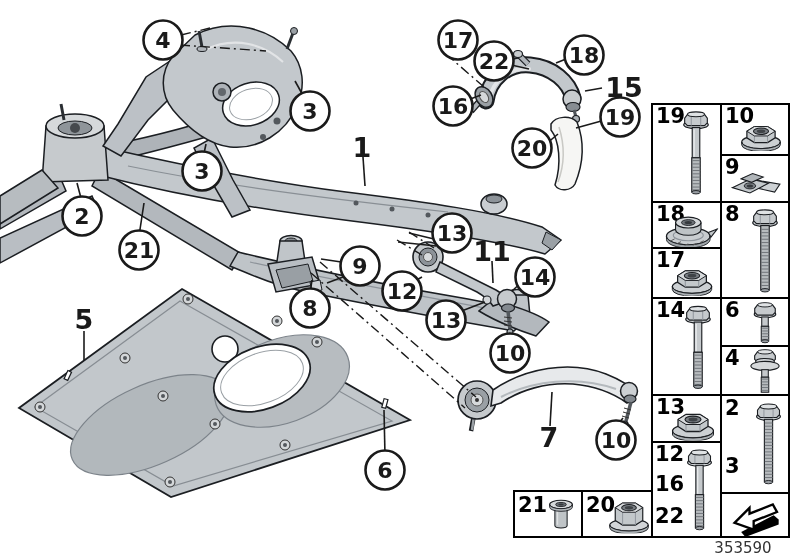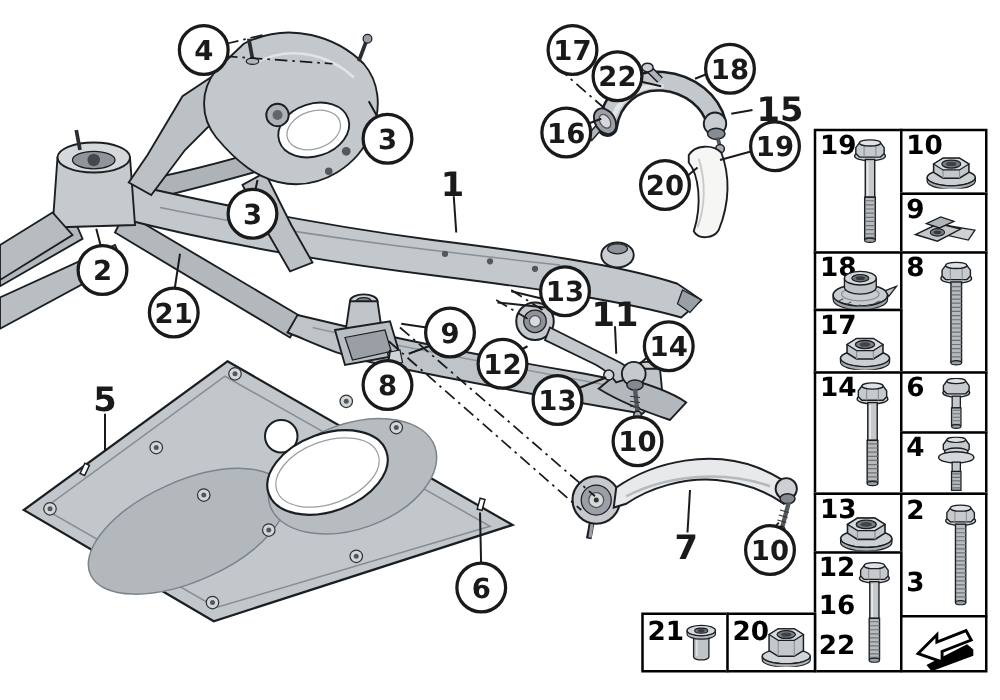--- a/index.html
+++ b/index.html
@@ -470,13 +470,14 @@
           <use href="#sym-nut-washer20"></use>
         </svg>
     </div>
     <div class="cell" style="left:720px;top:492px;width:70px;height:46px">
       <svg class="ic" viewBox="0 0 64 48" style="left:7px;top:3px;width:56px;height:40px">
           <use href="#sym-arrow"></use>
         </svg>
     </div>
   </div>
 
+  <div class="footer-code">353590</div>
 </div>
 
 </body></html>

